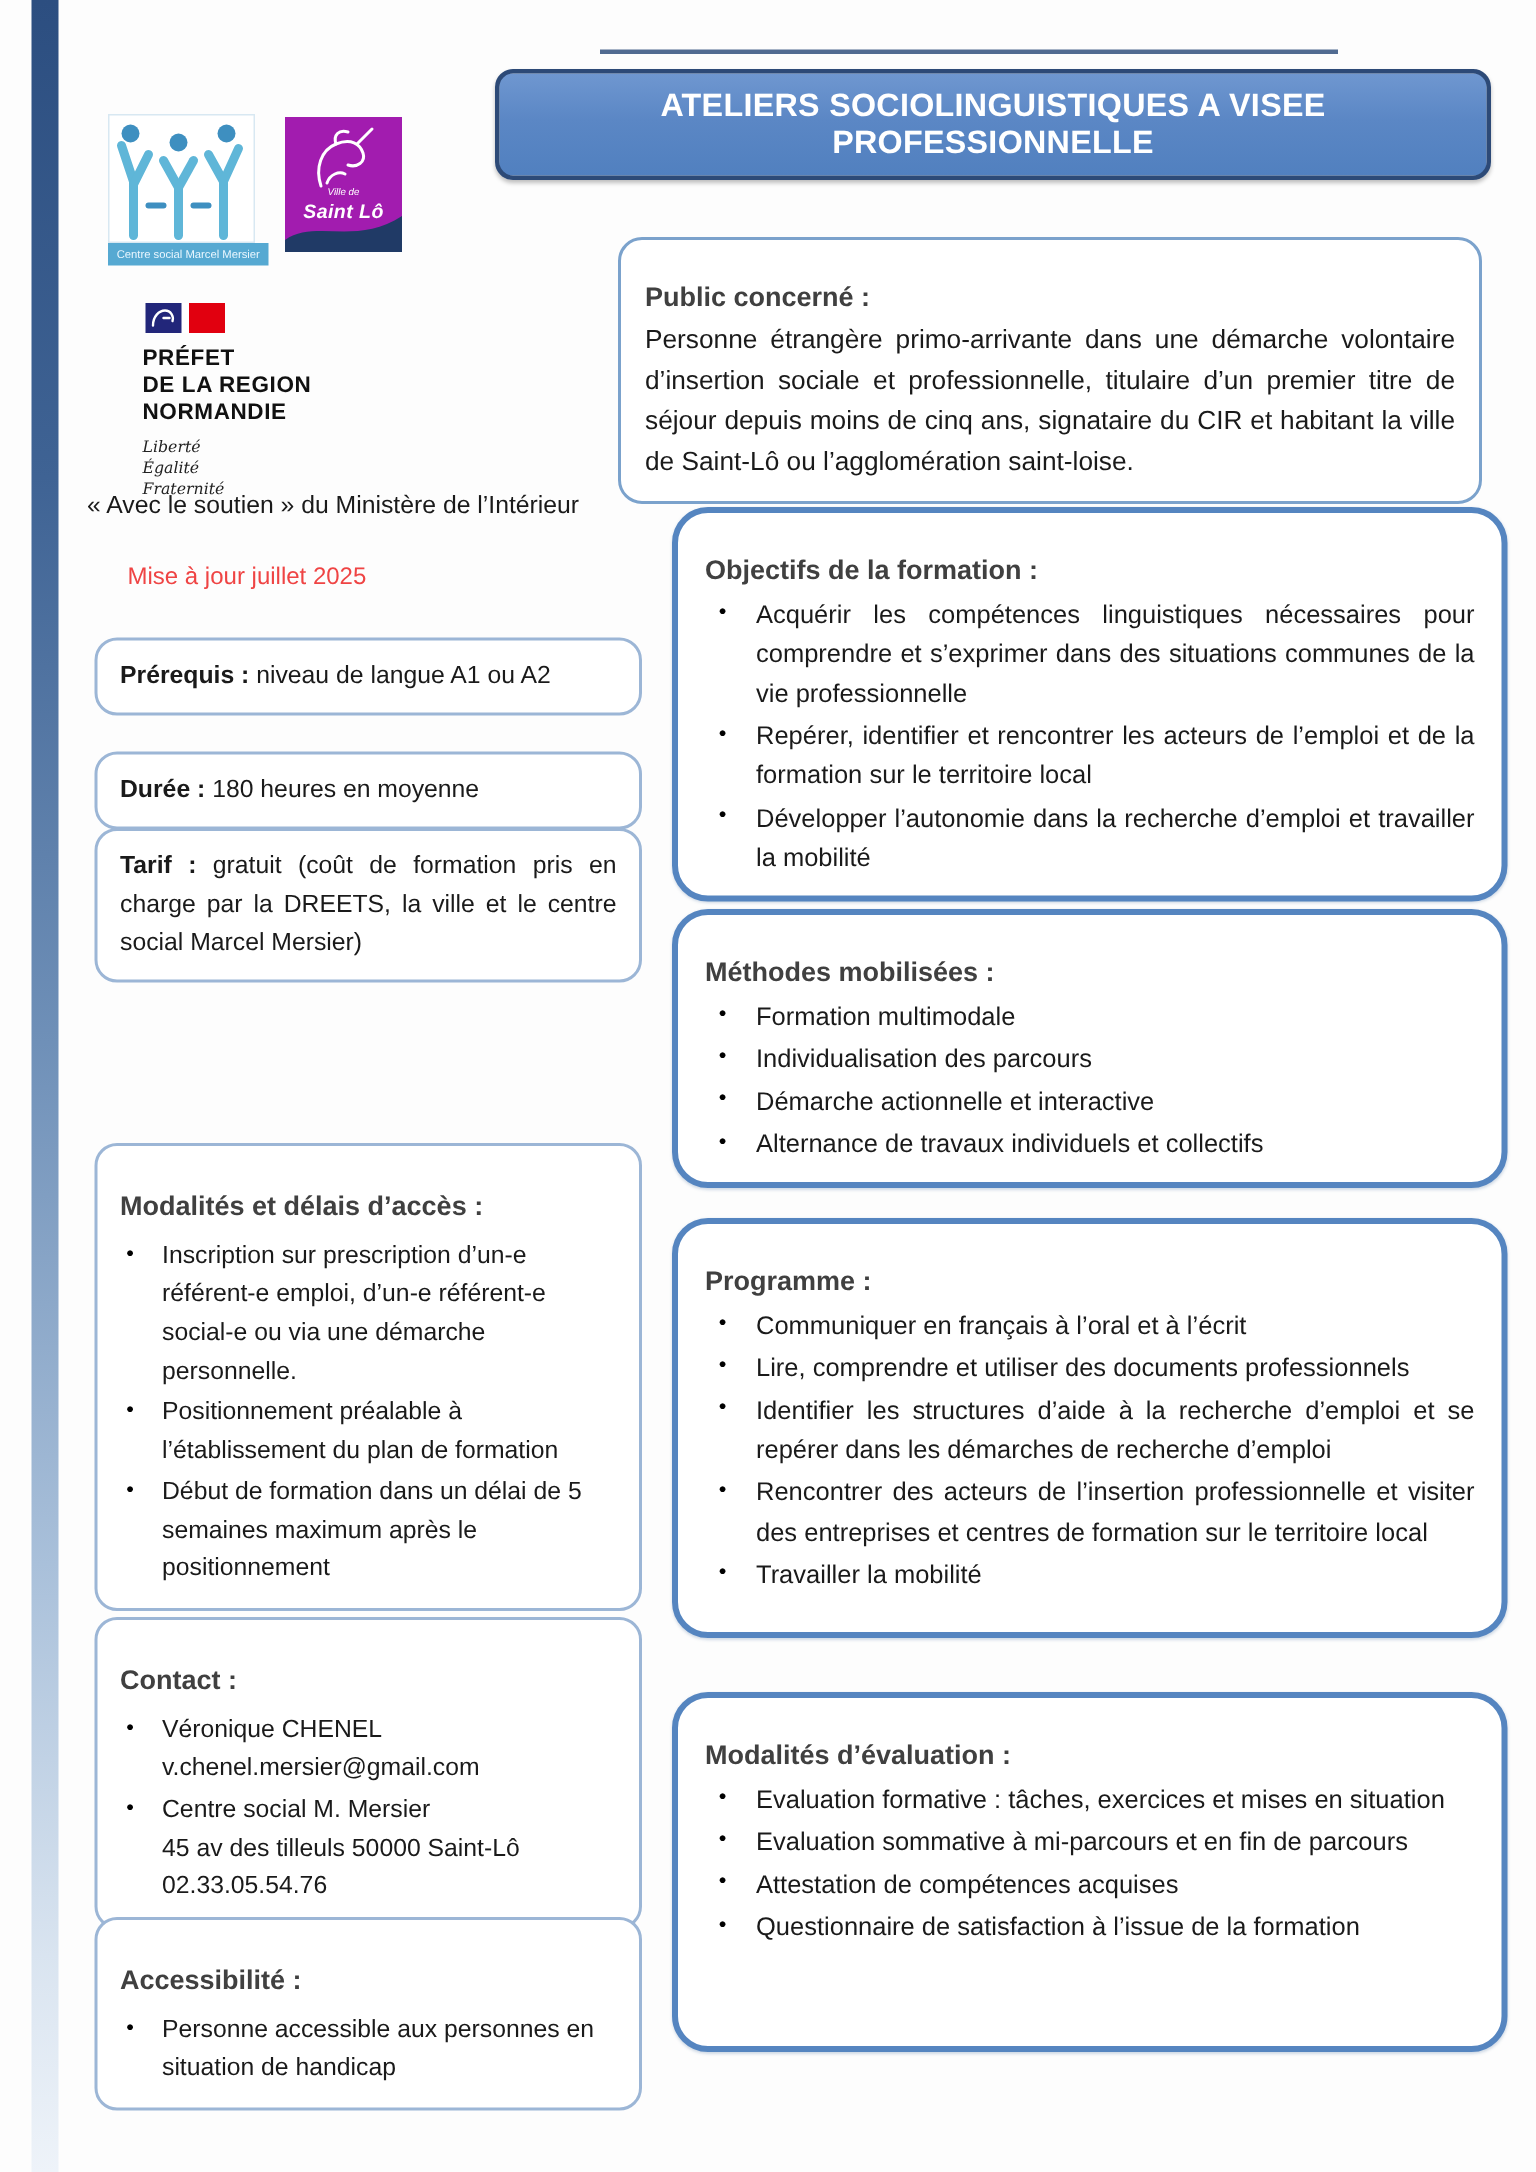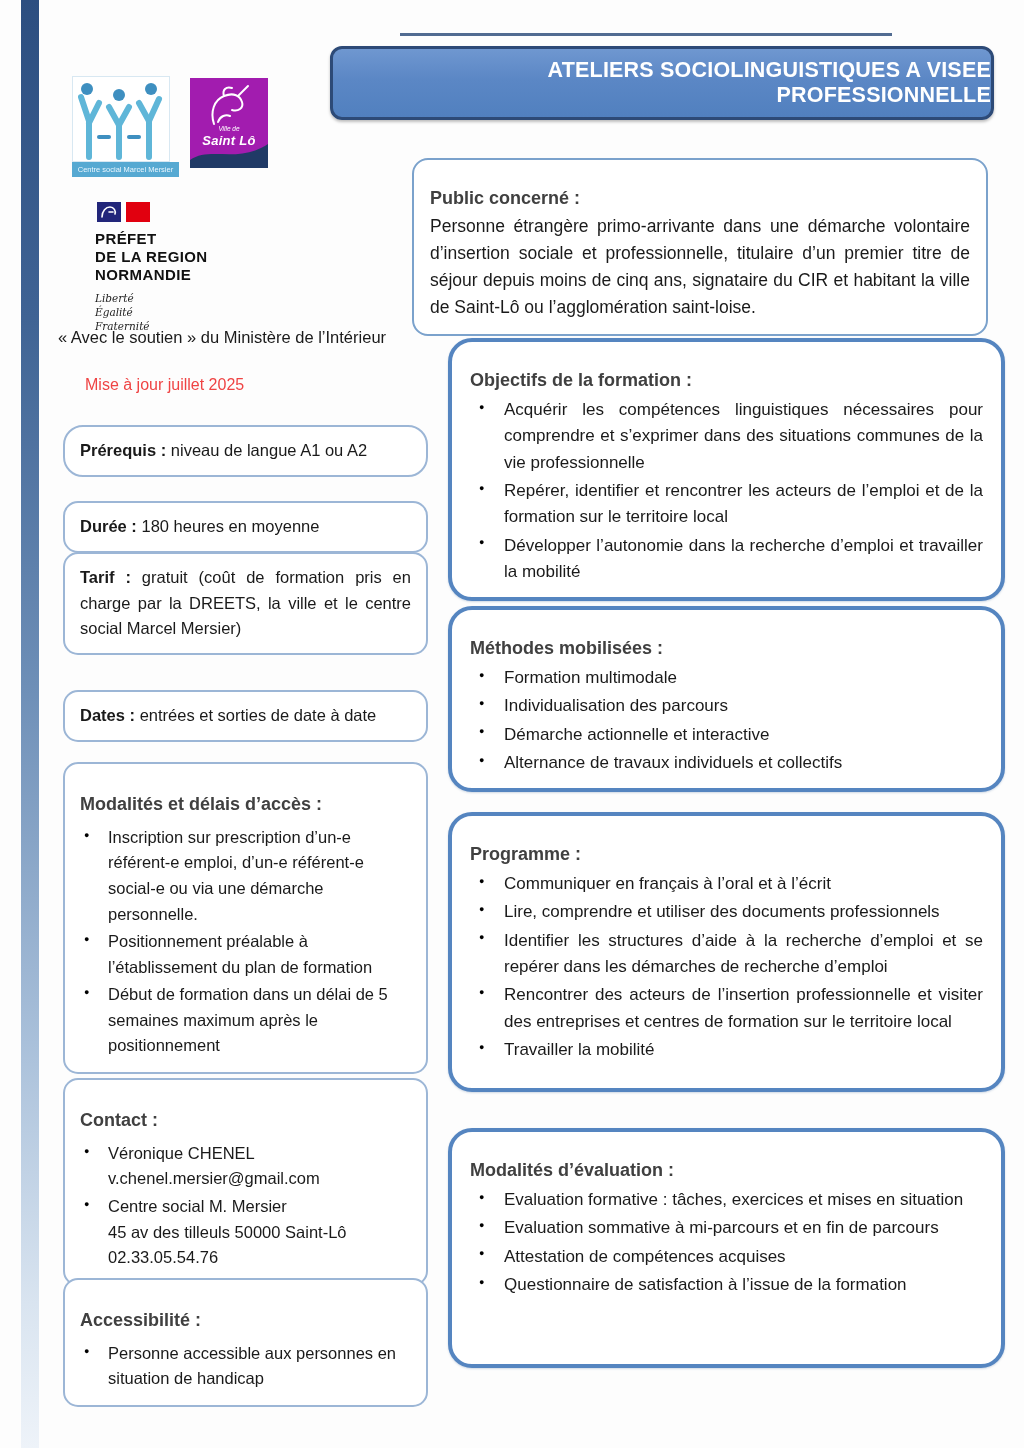--- a/index.html
+++ b/index.html
@@ -14,21 +14,21 @@
   }
   
   .scan-line{position:absolute;left:400px;top:33px;width:492px;height:3px;background:#33517e;opacity:.85;}
 
   
   .banner{
     position:absolute;left:330px;top:46px;width:658px;height:68px;
     background:linear-gradient(180deg,#6f97d0 0%,#5b87c5 45%,#5180bf 100%);
     border:3px solid #2d4a77;border-radius:12px;
     display:flex;align-items:center;justify-content:center;
-    color:#ffffff;font-weight:bold;font-size:21.5px;letter-spacing:.2px;text-align:right;
+    color:#ffffff;font-weight:bold;font-size:21.5px;letter-spacing:.2px;text-align:center;
     box-shadow:0 2px 3px rgba(0,0,0,.25);
   }
 
   
   .cs-logo{position:absolute;left:72px;top:76px;width:98px;height:102px;}
   .cs-figures{width:98px;height:86px;background:#ffffff;border:1px solid #d8e8f2;box-sizing:border-box;}
   .cs-caption{
     width:107px;height:15px;background:#56a9d2;color:#eaf7ff;font-size:7.5px;
     display:flex;align-items:center;justify-content:center;white-space:nowrap;overflow:hidden;
   }
@@ -79,21 +79,21 @@
   }
   ul.bullets li::before{
     content:"●";position:absolute;left:9px;top:.42em;font-size:9px;color:#000;
   }
   .left-box ul.bullets li{padding-left:28px;font-size:16.5px;text-align:left;}
   .left-box ul.bullets li::before{left:4px;}
   .spaced li{margin-bottom:7px;}
   .contact-line{display:block;}
 
   
-  #box-prerequis{top:425px;min-height:50px;border-radius:20px;}
+  #box-prerequis{top:425px;min-height:50px;}
   #box-duree{top:501px;min-height:52px;}
   #box-tarif{top:552px;min-height:94px;}
   #box-dates{top:690px;min-height:50px;}
   #box-acces{top:762px;min-height:293px;}
   #box-contact{top:1078px;min-height:177px;}
   #box-access{top:1278px;min-height:100px;}
 
   #box-public{top:158px;min-height:164px;}
   #box-objectifs{top:338px;min-height:240px;}
   #box-methodes{top:606px;min-height:182px;}
@@ -188,24 +188,20 @@
   <section class="box left-box" id="box-duree">
     <p><strong>Durée :</strong>
        <span>180 heures en moyenne</span></p>
   </section>
 
   <section class="box left-box" id="box-tarif">
     <p><strong>Tarif :</strong>
        <span>gratuit (coût de formation pris en charge par la DREETS, la ville et le centre social Marcel Mersier)</span></p>
   </section>
 
-  <section class="box left-box" id="box-dates">
-    <p><strong>Dates :</strong>
-       <span>entrées et sorties de date à date</span></p>
-  </section>
 
   <section class="box left-box" id="box-acces">
     <h3>Modalités et délais d’accès :</h3>
     <ul class="bullets">
       <li>Inscription sur prescription d’un-e référent-e emploi, d’un-e référent-e social-e ou via une démarche personnelle.</li>
       <li>Positionnement préalable à l’établissement du plan de formation</li>
       <li>Début de formation dans un délai de 5 semaines maximum après le positionnement</li>
     </ul>
   </section>
 

